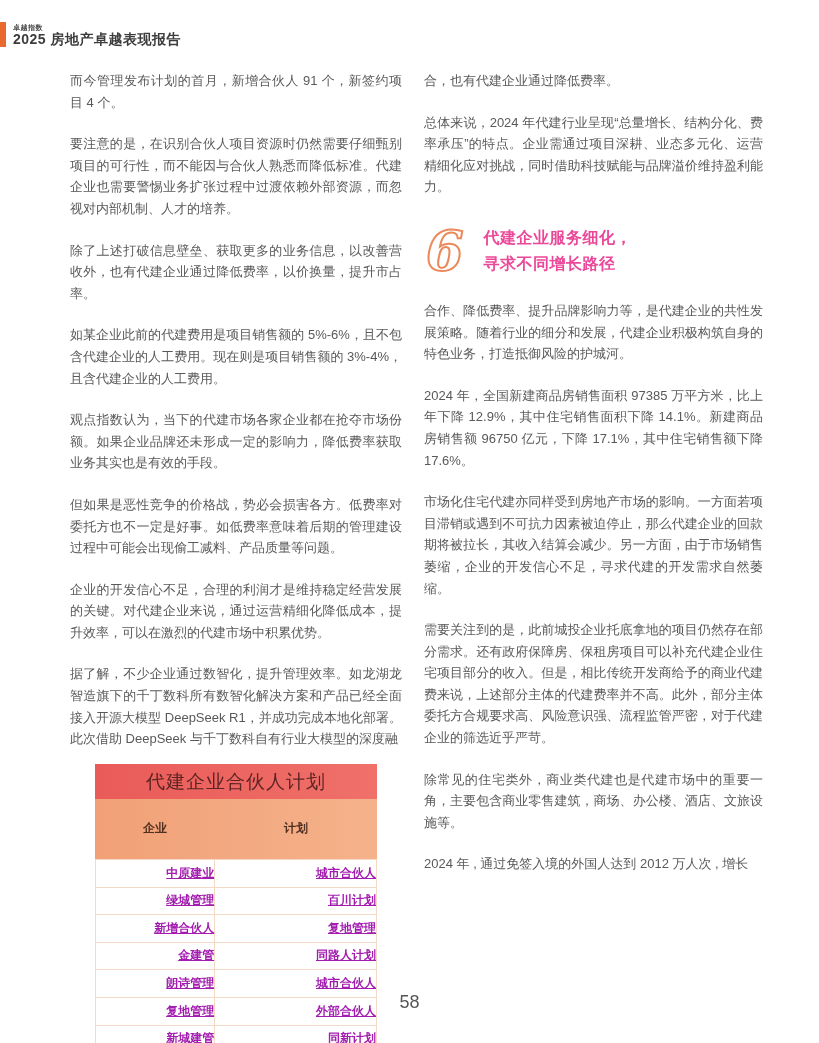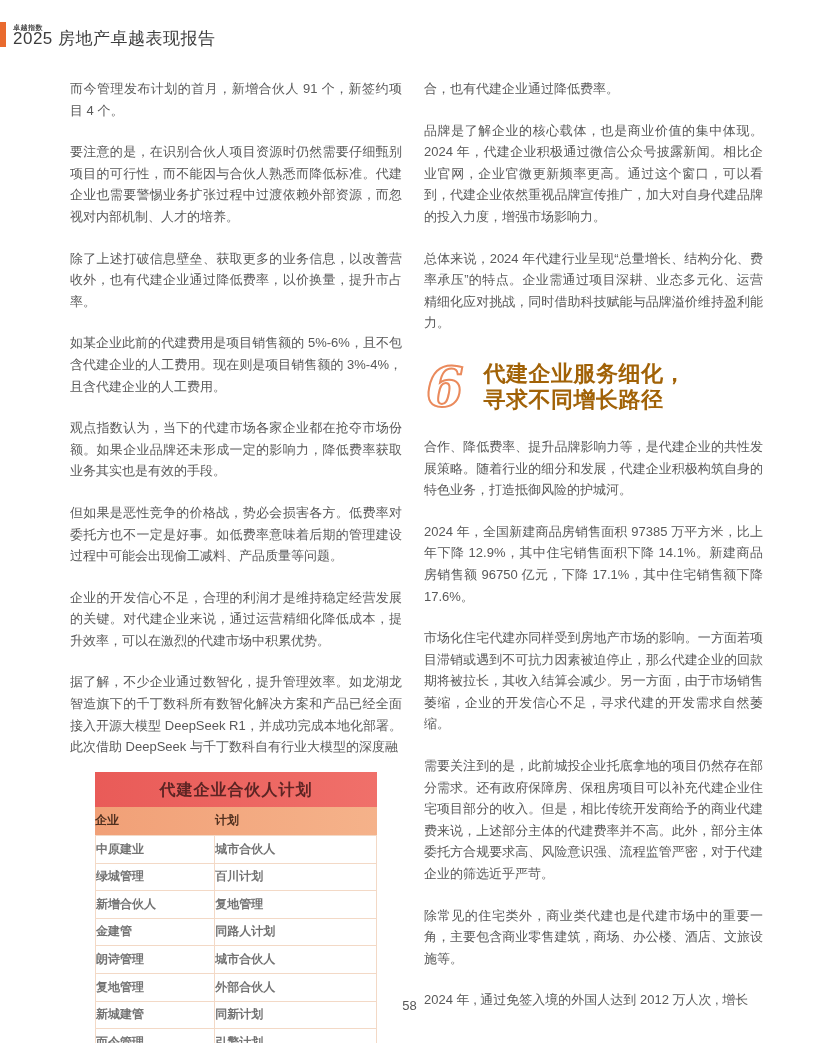--- a/index.html
+++ b/index.html
@@ -6,61 +6,61 @@
   .page {
     position:relative; width:819px; height:1043px; overflow:hidden;
     background:#ffffff; font-family:"Liberation Sans", sans-serif;
     color:#595959;
   }
   
   .page-header { position:absolute; top:22px; left:0; display:flex; align-items:stretch; }
   .accent-bar { width:6px; height:25px; background:#e96a2e; margin-right:7px; }
   .brand-block { display:flex; flex-direction:column; justify-content:center; }
   .brand-small { font-size:7px; font-weight:bold; color:#4a4a4a; letter-spacing:.5px; line-height:9px; }
-  .report-title { font-size:17px; font-weight:normal; color:#3c3c3c; letter-spacing:.5px; line-height:14px; }
+  .report-title { font-size:14px; font-weight:bold; color:#3c3c3c; letter-spacing:.5px; line-height:14px; }
   
   .content { display:flex; padding:62px 56px 0 70px; gap:22px; box-sizing:border-box; }
   .col { font-size:13px; line-height:21.6px; text-align:justify; }
   .col-left  { width:332px; flex:none; }
   .col-right { flex:1; }
-  .col p { margin:16px 0 20px 0; }
+  .col p { margin:8px 0 20px 0; }
   
   .tbl { width:282px; margin:14px auto 0 auto; font-size:12px; color:#3f3f3f; }
   .tbl-title {
     background:linear-gradient(90deg,#e95b58,#f0706a);
-    color:#5c2423; font-weight:bold; font-size:16px;
+    color:#5c2423; font-weight:normal; font-size:19px;
     text-align:center; padding:7px 2px; letter-spacing:1px;
   }
   .tbl-head {
     display:grid; grid-template-columns:1fr 1.35fr;
     background:linear-gradient(90deg,#f1a077,#f5b28a);
     color:#50301f; font-weight:bold;
     border-bottom:1px solid #f3d9c6;
   }
-  .tbl-head > div { padding:3px 0; text-align:left; }
+  .tbl-head > div { padding:19px 0; text-align:center; }
   .tbl-row {
     display:grid; grid-template-columns:1fr 1.35fr;
     border-left:1px solid #f3d9c6; border-right:1px solid #f3d9c6;
     border-bottom:1px solid #f3d9c6;
   }
-  .tbl-row > div { padding:2.5px 0; text-align:left; font-weight:bold; color:#737373; }
+  .tbl-row > div { padding:2.5px 0; text-align:right; font-weight:bold; color:#a21caf;text-decoration:underline; }
   .tbl-row > div:first-child { border-right:1px solid #f3d9c6; }
   
   .section-header { display:flex; align-items:center; gap:16px; margin:26px 0 22px 2px; }
   .section-number {
     font-family:"DejaVu Serif", serif;
     font-size:54px; font-weight:bold; font-style:italic; line-height:54px;
     color:#ffffff; -webkit-text-stroke:2px #ea8a5c; text-stroke:2px #ea8a5c;
     text-shadow:0 0 1px #ea8a5c; padding-right:4px;
   }
-  .section-title { color:#a16207; font-weight:bold; font-size:22px; line-height:26px; letter-spacing:.5px; }
+  .section-title { color:#ec4899; font-weight:bold; font-size:16px; line-height:26px; letter-spacing:.5px; }
   
   .page-number {
     position:absolute; bottom:30px; left:0; width:100%;
-    text-align:center; font-size:13px; color:#575757;
+    text-align:center; font-size:18px; color:#575757;
   }
 </style>
 </head>
 <body>
 
 <div class="page">
 
   <div class="page-header">
     <div class="accent-bar"></div>
     <div class="brand-block">
@@ -122,21 +122,20 @@
         <div class="tbl-row">
           <div>金地管理</div>
           <div>星辰计划</div>
         </div>
 
       </div>
     </div>
 
     <div class="col col-right">
       <p>合，也有代建企业通过降低费率。</p>
-      <p>品牌是了解企业的核心载体，也是商业价值的集中体现。2024 年，代建企业积极通过微信公众号披露新闻。相比企业官网，企业官微更新频率更高。通过这个窗口，可以看到，代建企业依然重视品牌宣传推广，加大对自身代建品牌的投入力度，增强市场影响力。</p>
       <p>总体来说，2024 年代建行业呈现“总量增长、结构分化、费率承压”的特点。企业需通过项目深耕、业态多元化、运营精细化应对挑战，同时借助科技赋能与品牌溢价维持盈利能力。</p>
 
       <div class="section-header">
         <div class="section-number">6</div>
         <div class="section-title">
           <div>代建企业服务细化，</div>
           <div>寻求不同增长路径</div>
         </div>
       </div>
 

